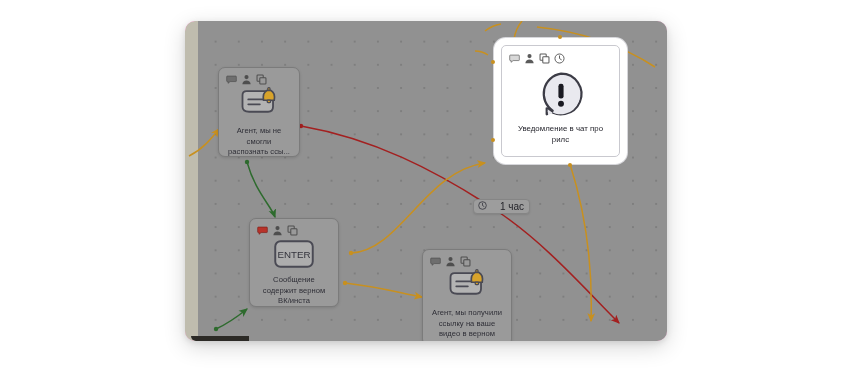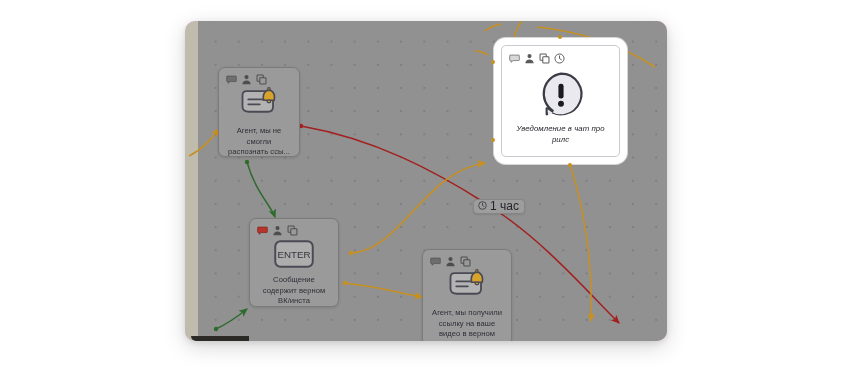--- a/index.html
+++ b/index.html
@@ -81,21 +81,20 @@
     box-shadow: 0 1px 3px rgba(0,0,0,0.13);
     display: flex;
     flex-direction: column;
     align-items: center;
   }
   .node.selected {
     background: #ffffff;
     border: 1px solid #c9c9cf;
     box-shadow: 0 0 0 7px #ffffff, 0 0 0 8px #d6d6da, 0 2px 8px rgba(0,0,0,0.10);
     border-radius: 5px;
-    font-style: italic;
   }
 
   .node-header {
     display: flex;
     align-items: center;
     gap: 4px;
     align-self: flex-start;
     padding: 6px 0 0 7px;
     height: 13px;
   }
@@ -128,26 +127,26 @@
   .node.selected .node-label {
     color: #23232b;
     font-size: 7.8px;
   }
 
   
   #delay-badge {
     position: absolute;
     display: inline-flex;
     align-items: flex-start;
-    gap: 3px;
+    gap: 13px;
     background: #9d9d9d;
     border: 1px solid #858585;
     border-radius: 4px;
     padding: 1px 5px 1px 4px;
-    font-size: 12px;
+    font-size: 10px;
     color: #24242a;
     line-height: 11px;
     white-space: nowrap;
     box-shadow: 0 1px 2px rgba(0,0,0,0.10);
   }
   #delay-badge svg { display: block; }
 
   
   .port {
     position: absolute;

